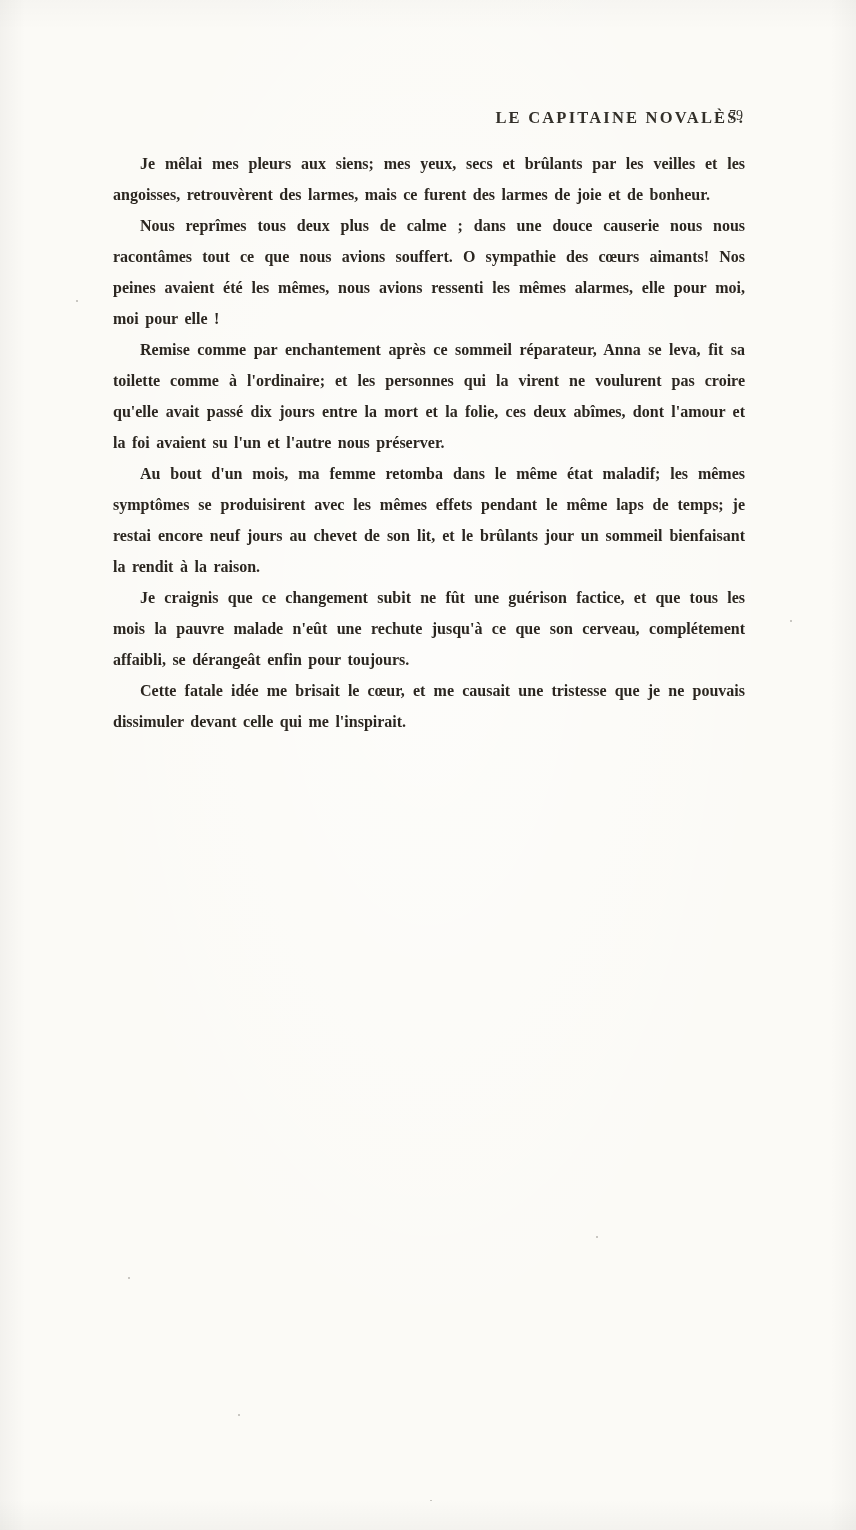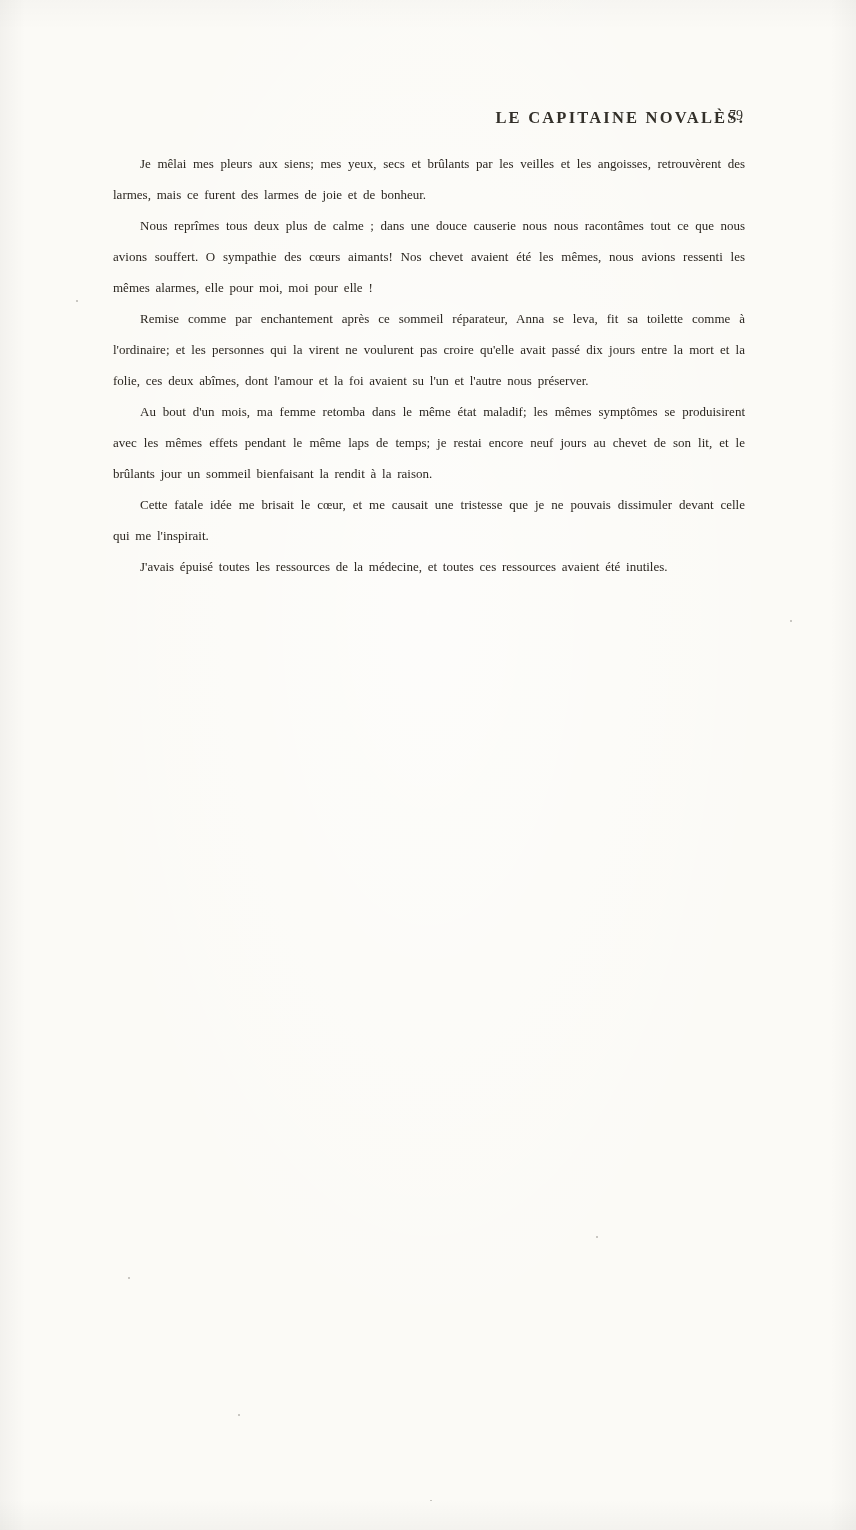--- a/index.html
+++ b/index.html
@@ -47,24 +47,25 @@
     right: 2px;
     top: 0;
     font-size: 14px;
     font-weight: 400;
     color: #33302a;
   }
   .body-text p {
     margin: 0;
     text-align: justify;
     text-indent: 27px;
-    font-size: 13px;
+    font-size: 16px;
     line-height: 31px;
     word-spacing: 2.5px;
     color: #2b2620;
+    font-weight: bold;
   }
   
   .speck {
     position: absolute;
     background: rgba(60,55,48,0.35);
     border-radius: 50%;
   }
   .speck.s1 { left: 76px;  top: 300px;  width: 2px; height: 2px; }
   .speck.s2 { left: 790px; top: 620px;  width: 2px; height: 2px; }
   .speck.s3 { left: 128px; top: 1277px; width: 2px; height: 2px; }
@@ -79,25 +80,25 @@
 
   <div class="text-block">
 
     <div class="running-header">
       <div class="running-title">LE CAPITAINE NOVALÈS.</div>
       <div class="page-number">79</div>
     </div>
 
     <div class="body-text">
       <p>Je mêlai mes pleurs aux siens; mes yeux, secs et brûlants par les veilles et les angoisses, retrouvèrent des larmes, mais ce furent des larmes de joie et de bonheur.</p>
-      <p>Nous reprîmes tous deux plus de calme ; dans une douce causerie nous nous racontâmes tout ce que nous avions souffert. O sympathie des cœurs aimants! Nos chevet avaient été les mêmes, nous avions ressenti les mêmes alarmes, elle pour moi, moi pour elle !</p>
+      <p>Nous reprîmes tous deux plus de calme ; dans une douce causerie nous nous racontâmes tout ce que nous avions souffert. O sympathie des cœurs aimants! Nos peines avaient été les mêmes, nous avions ressenti les mêmes alarmes, elle pour moi, moi pour elle !</p>
       <p>Remise comme par enchantement après ce sommeil réparateur, Anna se leva, fit sa toilette comme à l'ordinaire; et les personnes qui la virent ne voulurent pas croire qu'elle avait passé dix jours entre la mort et la folie, ces deux abîmes, dont l'amour et la foi avaient su l'un et l'autre nous préserver.</p>
       <p>Au bout d'un mois, ma femme retomba dans le même état maladif; les mêmes symptômes se produisirent avec les mêmes effets pendant le même laps de temps; je restai encore neuf jours au chevet de son lit, et le brûlants jour un sommeil bienfaisant la rendit à la raison.</p>
+      <p>Je craignis que ce changement subit ne fût une guérison factice, et que tous les mois la pauvre malade n'eût une rechute jusqu'à ce que son cerveau, complétement affaibli, se dérangeât enfin pour toujours.</p>
       <p>Cette fatale idée me brisait le cœur, et me causait une tristesse que je ne pouvais dissimuler devant celle qui me l'inspirait.</p>
-      <p>J'avais épuisé toutes les ressources de la médecine, et toutes ces ressources avaient été inutiles.</p>
     </div>
 
   </div>
 
   <span class="speck s1"></span>
   <span class="speck s2"></span>
   <span class="speck s3"></span>
   <span class="speck s4"></span>
   <span class="speck s5"></span>
   <span class="speck s6"></span>

